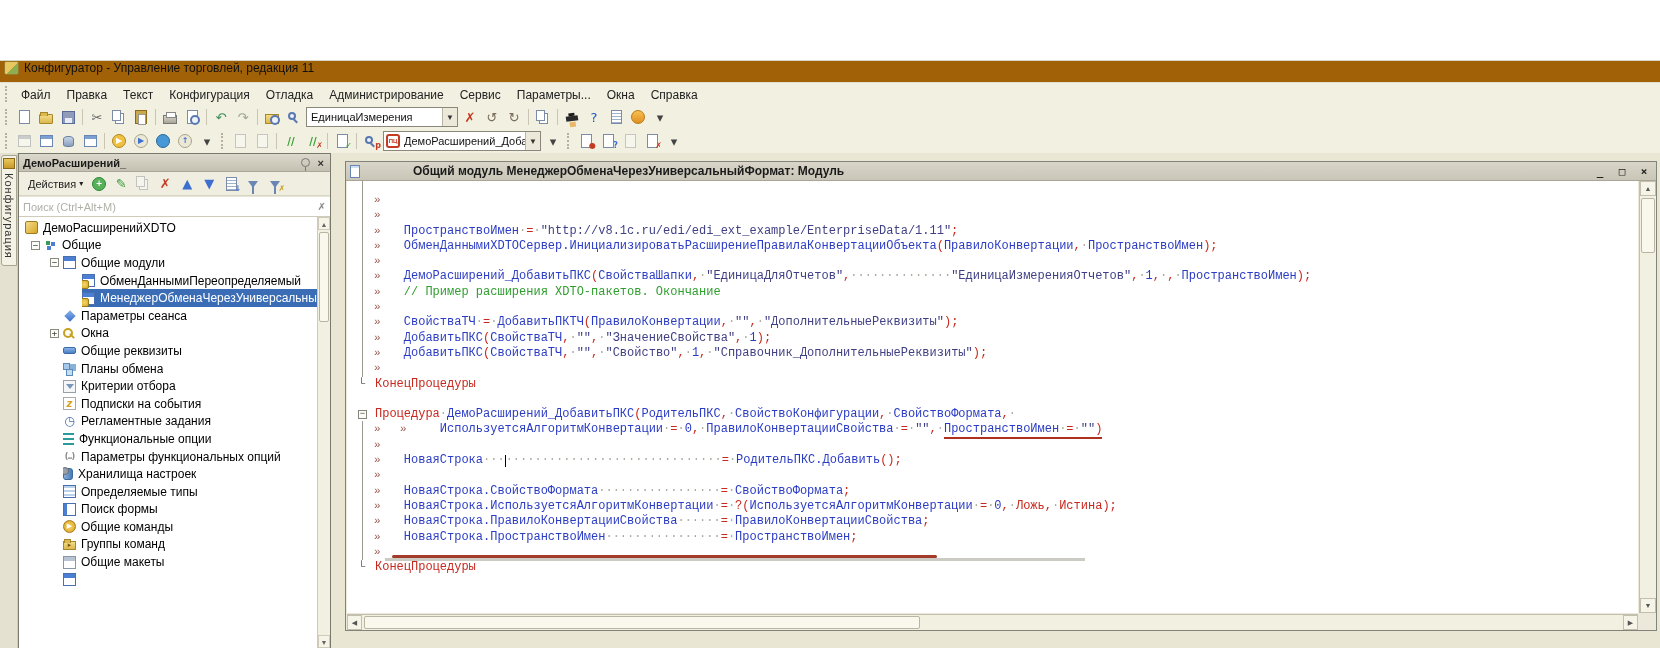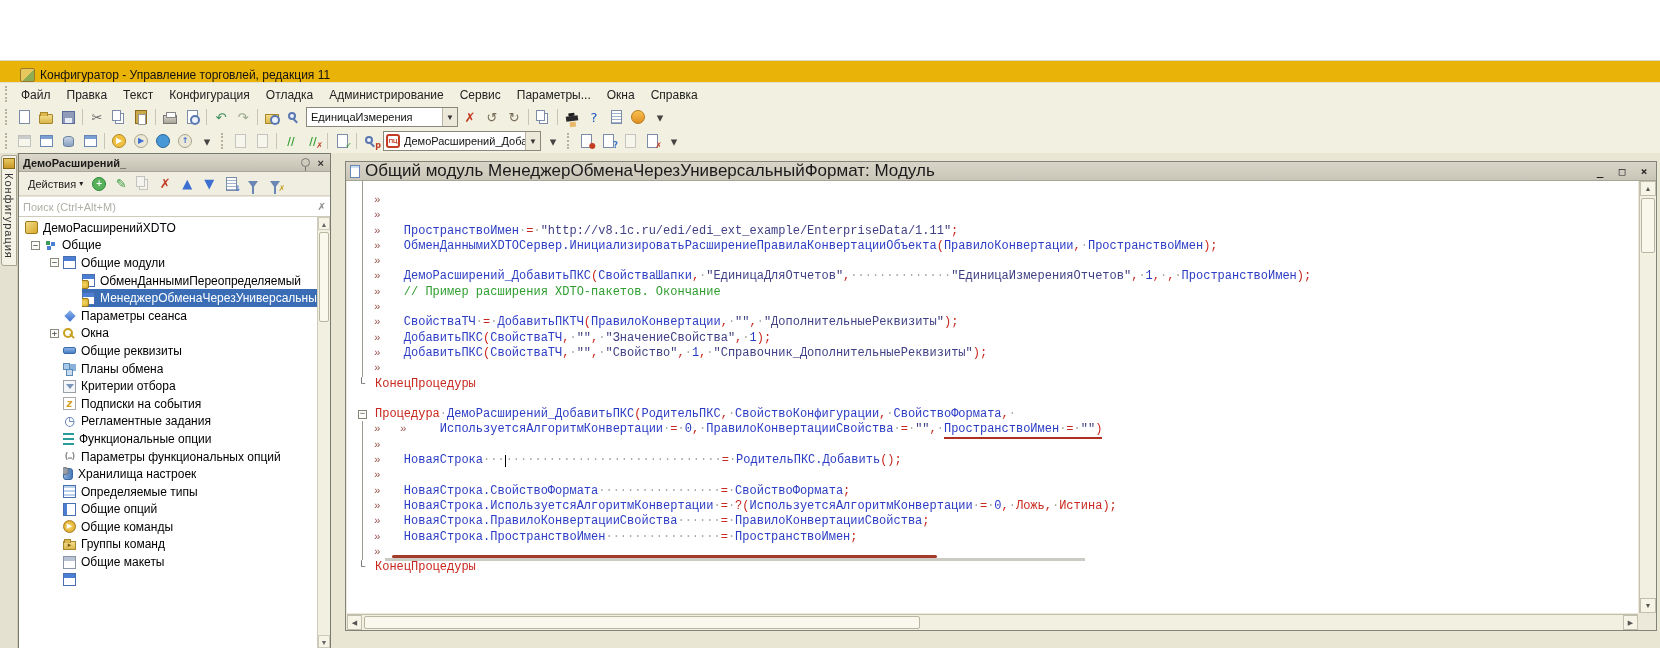--- a/index.html
+++ b/index.html
@@ -1,20 +1,20 @@
 <!DOCTYPE html>
 <html><head>
 <meta charset="utf-8">
 <style>
   * { margin:0; padding:0; box-sizing:border-box; }
   html,body { width:1660px; height:648px; background:#ffffff; font-family:"Liberation Sans", sans-serif; overflow:hidden; }
   .app { position:absolute; left:0; top:60px; width:1660px; height:588px; background:#f0eedf; border-top:1px solid #d8d5c6; }
 
   
-  .titlebar { height:22px; background:#eab308; display:flex; align-items:flex-end; padding-left:20px; border-bottom:1px solid #e3e0d2; }
+  .titlebar { height:22px; background:#a16207; display:flex; align-items:flex-start; padding-left:4px; border-bottom:1px solid #e3e0d2; }
   .appicon { width:15px; height:14px; margin-right:5px; background:linear-gradient(135deg,#e8c85e 0 55%,#8fae52 55%); border:1px solid #9a7a2a; border-radius:2px; }
   .apptitle { font-size:12px; color:#111; }
 
   
   .menubar { height:22px; background:#f2f0e1; display:flex; align-items:center; padding-left:2px; }
   .grip { width:5px; height:16px; margin:0 3px; border-left:2px dotted #b5b19c; }
   .menu-item { font-size:12px; color:#222; padding:2px 8px; cursor:default; }
 
   
   .toolbar { height:24px; background:#f2f0e1; display:flex; align-items:center; padding-left:2px; }
@@ -118,21 +118,21 @@
   .t-layouts { border:1px solid #8a96a8; background:linear-gradient(#b8c4d4 0 4px, #fff 4px), repeating-linear-gradient(#fff 0 2px, #dde4ec 2px 3px); }
   .pscroll { position:absolute; right:0; top:0; bottom:0; width:13px; background:#f2f0e1; border-left:1px solid #cfcbba; }
   .pscroll .sarr { height:13px; font-size:7px; color:#666; text-align:center; line-height:13px; border:1px solid #cfcbba; background:#f6f4e6; }
   .pscroll .sarr.dn { position:absolute; bottom:0; left:0; right:0; }
   .pscroll .sthumb { position:absolute; left:1px; right:1px; top:15px; height:90px; background:#faf8ec; border:1px solid #b8b5a2; border-radius:2px; }
 
   
   .editor { position:absolute; left:345px; top:8px; width:1312px; height:470px; background:#ece9da; border:1px solid #82847a; }
   .ecap { height:19px; background:linear-gradient(#d9d6c9,#c9c6b8); display:flex; align-items:center; padding:0 4px; border-bottom:1px solid #a8a598; }
   .ecap-ic { width:10px; height:13px; background:#fff; border:1px solid #6a86b4; margin-right:5px; box-shadow:inset 0 2px 0 #cfe0f4; }
-  .ecap-title { font-size:17px; font-weight:normal; color:#1a1a1a; flex:1; }
+  .ecap-title { font-size:12px; font-weight:bold; color:#1a1a1a; flex:1;margin-left:48px; }
   .wbtn { width:16px; text-align:center; font-size:11px; font-weight:bold; color:#222; margin-left:6px; font-family:"DejaVu Sans Mono",monospace; }
   .ebody { position:absolute; left:1px; top:19px; right:18px; bottom:17px; background:#fff; overflow:hidden; }
   .code { position:absolute; inset:0; padding-top:12px; font-family:"Liberation Mono","DejaVu Sans Mono",monospace; font-size:12px; }
   .cl { position:relative; height:15.3px; line-height:15.3px; white-space:pre; }
   .ct { position:absolute; left:28px; top:0; white-space:pre; }
   .mk { position:absolute; top:0; color:#9a5a52; font-size:11px; }
   .mkbox { position:absolute; left:11px; top:3px; width:9px; height:9px; border:1px solid #84867a; background:#fcfcf8; color:#444; font-size:9px; line-height:7px; text-align:center; }
   .mkend { position:absolute; left:11px; top:0; color:#666; }
   .c-i { color:#2b3cc4; }
   .c-s { color:#3f3f85; }
@@ -521,21 +521,21 @@
               <span class="tsp" style="width: 44px;"></span>
               <span class="rowin">
                 <span class="ti t-deftypes"></span>
                 <span class="lbl">Определяемые типы</span>
               </span>
             </div>
             <div class="trow">
               <span class="tsp" style="width: 44px;"></span>
               <span class="rowin">
                 <span class="ti t-forms"></span>
-                <span class="lbl">Общие опций</span>
+                <span class="lbl">Поиск формы</span>
               </span>
             </div>
             <div class="trow">
               <span class="tsp" style="width: 44px;"></span>
               <span class="rowin">
                 <span class="ti t-commands">▶</span>
                 <span class="lbl">Общие команды</span>
               </span>
             </div>
             <div class="trow">

